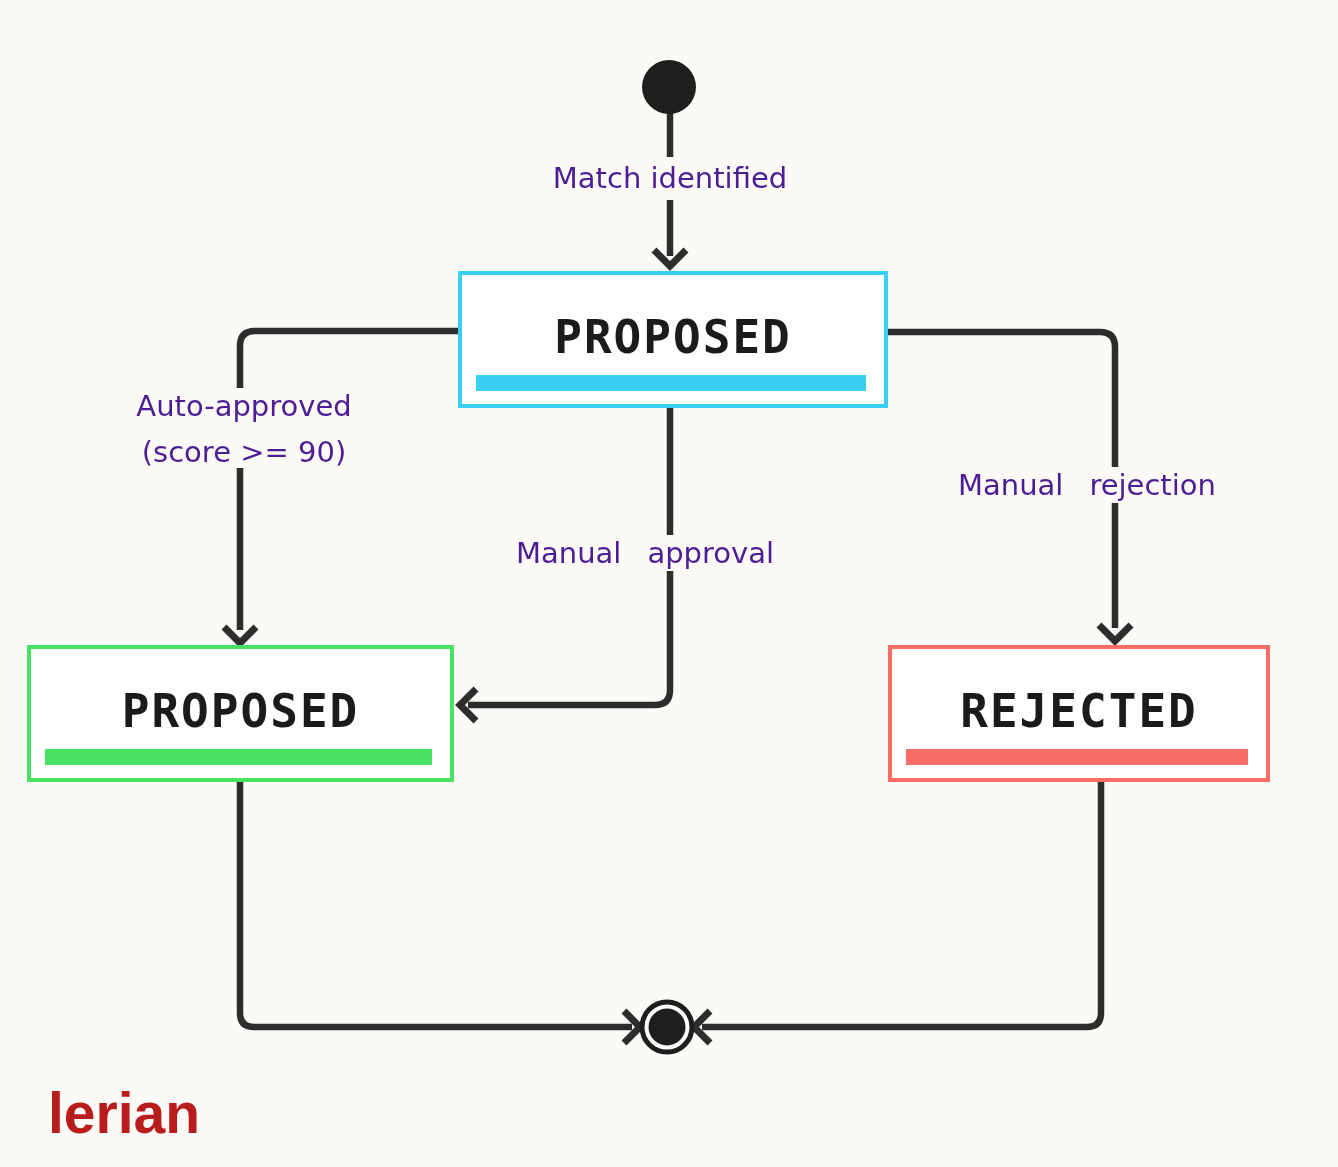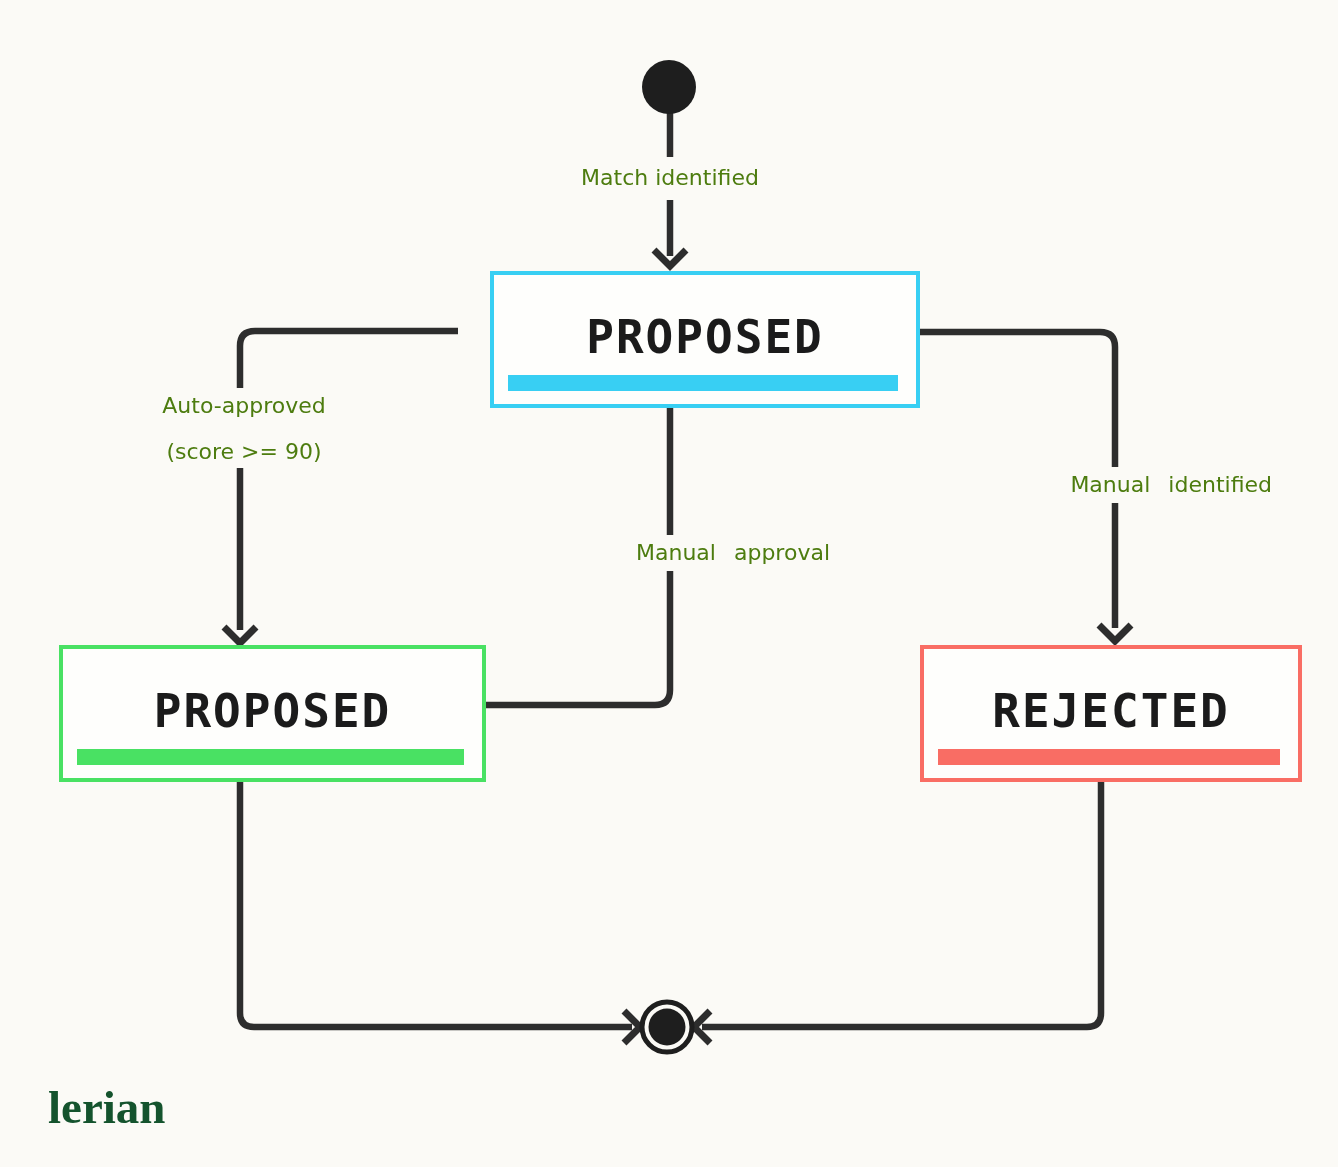--- a/index.html
+++ b/index.html
@@ -19,21 +19,20 @@
     position: absolute;
     left: 0; top: 0;
     width: 1338px; height: 1167px;
   }
   .state-box {
     position: absolute;
     box-sizing: border-box;
     height: 137px;
     background: #FEFEFC;
     border: 4px solid #000;
-    margin-left: 32px;
   }
   .state-box .state-title {
     position: absolute;
     left: 0; right: 0;
     top: 34px;
     text-align: center;
     font-family: "DejaVu Sans Mono", monospace;
     font-weight: bold;
     font-size: 46px;
     line-height: 56px;
@@ -49,49 +48,49 @@
   }
   .state-proposed  { left: 458px; top: 271px; width: 430px; border-color: #38CFF3; }
   .state-proposed .state-bar { background: #38CFF3; }
   .state-confrimed { left: 27px;  top: 645px; width: 427px; border-color: #49E163; }
   .state-confrimed .state-bar { background: #49E163; }
   .state-rejected  { left: 888px; top: 645px; width: 382px; border-color: #F96D64; }
   .state-rejected .state-bar { background: #F96D64; }
 
   .edge-label {
     position: absolute;
-    color: #4d7c0f;
-    font-size: 22px;
+    color: #4c1d95;
+    font-size: 29px;
     line-height: 34px;
     text-align: center;
     white-space: nowrap;
   }
   .edge-label.two-line div { line-height: 46px; }
   .edge-label.words {
     display: flex;
-    justify-content: flex-end;
-    gap: 12px;
+    justify-content: flex-start;
+    gap: 20px;
   }
   .edge-label.words .word {
     background: #FBFAF6;
     padding: 1px 3px;
   }
   #label-match-identified  { left: 470px; top: 161px; width: 400px; }
   #label-auto-approved     { left: 44px;  top: 383px; width: 400px; }
   #label-manual-approval   { left: 513px; top: 535px; width: 320px; }
   #label-manual-rejection  { left: 955px; top: 467px; width: 320px; }
 
   .logo {
     position: absolute;
     left: 48px;
     top: 1080px;
-    font-family: Liberation Serif, serif;
+    font-family: Liberation Sans, sans-serif;
     font-weight: bold;
-    font-size: 47px;
-    color: #14532d;
+    font-size: 57px;
+    color: #b91c1c;
     letter-spacing: 0px;
   }
 </style>
 </head>
 <body>
 
 <div class="canvas">
 
   <svg class="connector-layer" viewBox="0 0 1338 1167" xmlns="http://www.w3.org/2000/svg">
     <g fill="none" stroke="#2D2D2D" stroke-width="6.5">
@@ -147,18 +146,18 @@
     <div>(score &gt;= 90)</div>
   </div>
 
   <div class="edge-label words" id="label-manual-approval">
     <span class="word">Manual</span>
     <span class="word">approval</span>
   </div>
 
   <div class="edge-label words" id="label-manual-rejection">
     <span class="word">Manual</span>
-    <span class="word">identified</span>
+    <span class="word">rejection</span>
   </div>
 
   <div class="logo">lerian</div>
 
 </div>
 
 </body></html>

